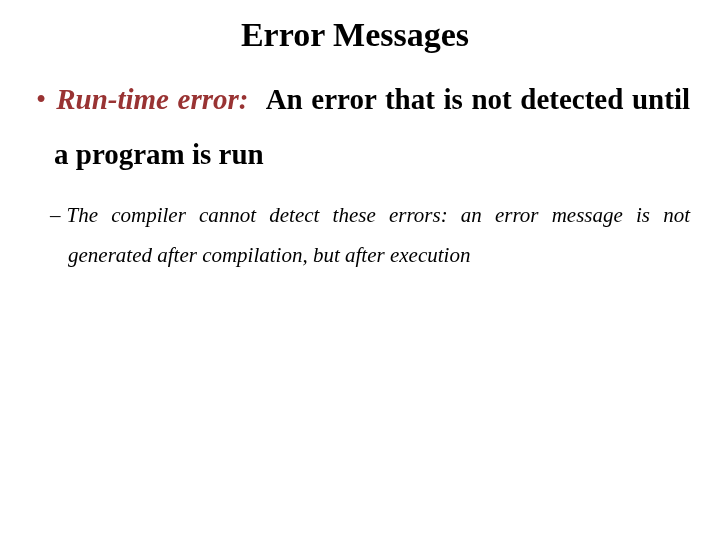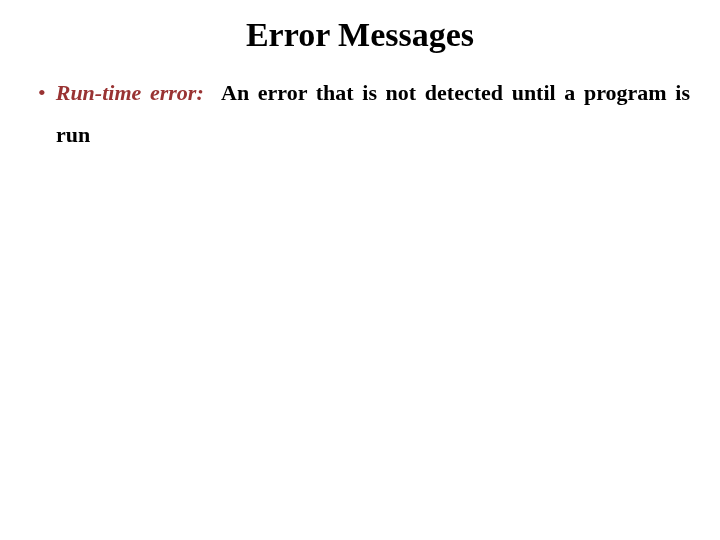--- a/index.html
+++ b/index.html
@@ -8,32 +8,32 @@
     width: 720px;
     height: 540px;
     background: #ffffff;
     font-family: "Times New Roman", Times, serif;
     color: #000000;
   }
   .slide {
     box-sizing: border-box;
     width: 720px;
     height: 388px;
-    padding: 10px 30px 20px 30px;
+    padding: 10px 30px 20px 20px;
   }
   .title {
     text-align: center;
     font-size: 34px;
     font-weight: bold;
     margin: 6px 0 18px 0;
   }
   .bullet-1 {
-    font-size: 22px;
+    font-size: 29px;
     line-height: 1.9;
-    margin: 0 0 14px 0;
+    margin: 0 0 14px 8px;
     padding-left: 26px;
     text-indent: -18px;
     text-align: justify;
   }
   .bullet-1 .dot {
     color: #993333;
     padding-right: 10px;
   }
   .term {
     color: #993333;
@@ -60,16 +60,19 @@
 <body>
 
 <div class="slide">
 
   <div class="title">Error Messages</div>
 
   <div class="bullet-1">
     <span class="dot">•</span><span class="term">Run-time error:</span>&nbsp;&nbsp;<span class="bold">An error that is not detected until a program is run</span>
   </div>
 
+  <div class="bullet-2">
+    <span class="dash">–</span><span>The compiler cannot detect these errors:  an error message is not generated after compilation, but after execution</span>
+  </div>
 
 
 
 </div>
 
 </body></html>

